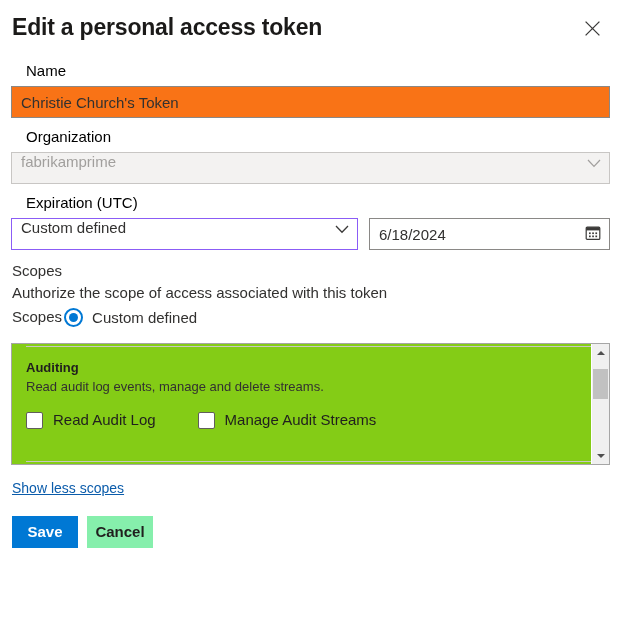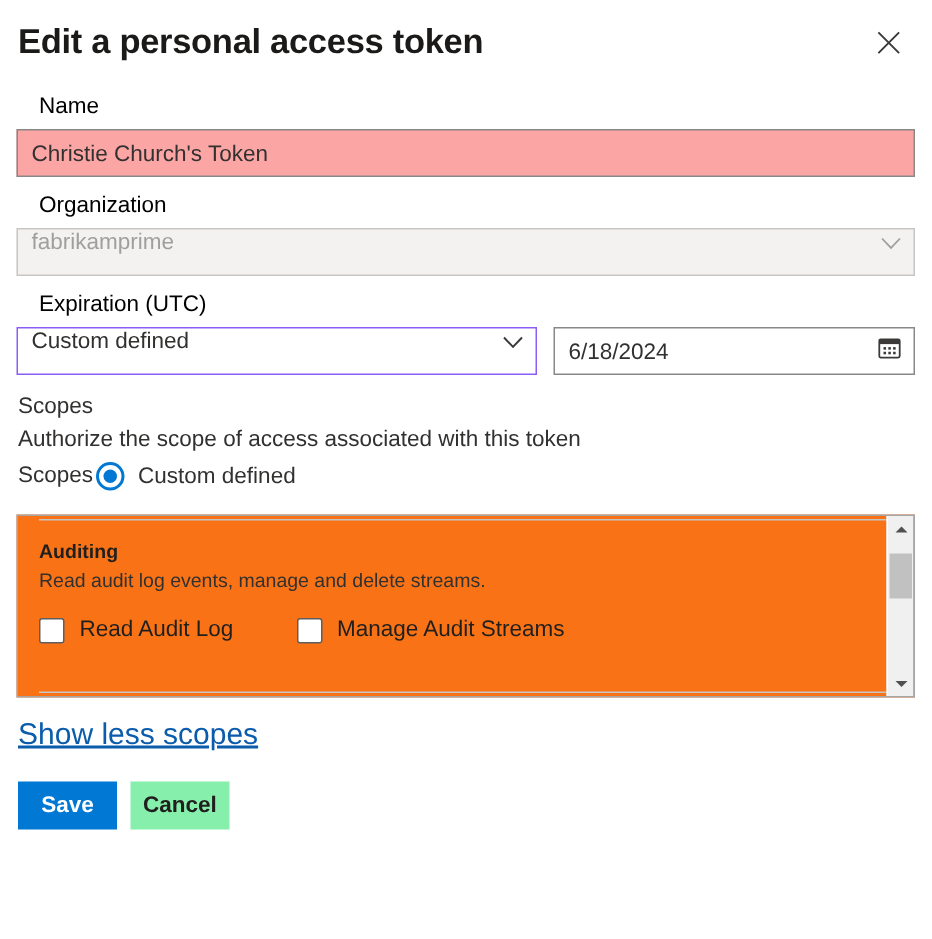--- a/index.html
+++ b/index.html
@@ -61,21 +61,21 @@
     line-height: 20px;
     margin: 9px 0 5px 15px;
   }
 
   
   .text-input {
     box-sizing: border-box;
     width: 100%;
     height: 32px;
     border: 1px solid #8a8886;
-    background: #fca5a5;
+    background: #f97316;
     font-family: "Liberation Sans", sans-serif;
     font-size: 15px;
     color: #323130;
     padding: 0 9px;
     line-height: 30px;
     outline: none;
     display: block;
   }
   .select-box {
     box-sizing: border-box;
@@ -186,21 +186,21 @@
   }
   .radio-item.disabled .radio-label { color: #a19f9d; }
 
   
   .scope-box {
     margin-top: 13px;
     box-sizing: border-box;
     width: 100%;
     height: 122px;
     border: 1px solid #a6a6a6;
-    background: #f97316;
+    background: #84cc16;
     display: flex;
     overflow: hidden;
     position: relative;
   }
   .scope-content {
     flex: 1 1 auto;
     position: relative;
     overflow: hidden;
     padding: 0 14px;
   }
@@ -297,21 +297,21 @@
   .tri-down {
     width: 0; height: 0;
     border-left: 4px solid transparent;
     border-right: 4px solid transparent;
     border-top: 4px solid #505050;
   }
 
   
   .link-row { margin-top: 14px; padding-left: 1px; }
   .scopes-link {
-    font-size: 20px;
+    font-size: 14px;
     color: #0b5cab;
     text-decoration: underline;
     cursor: pointer;
   }
   .button-row {
     display: flex;
     gap: 9px;
     margin-top: 19px;
     padding-left: 1px;
   }

